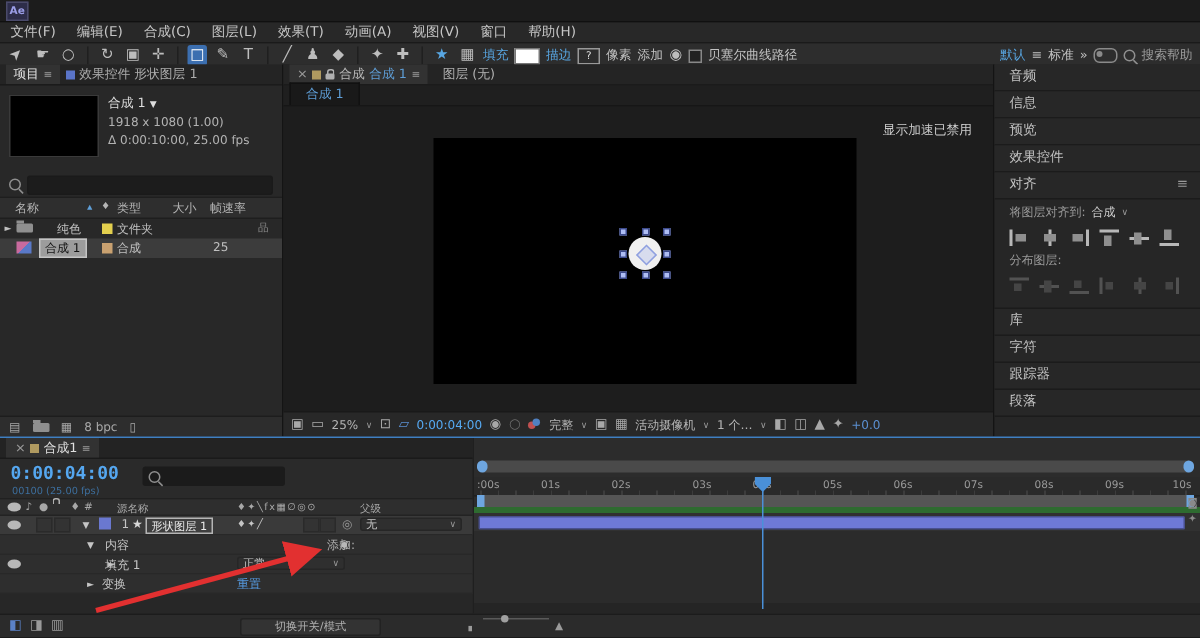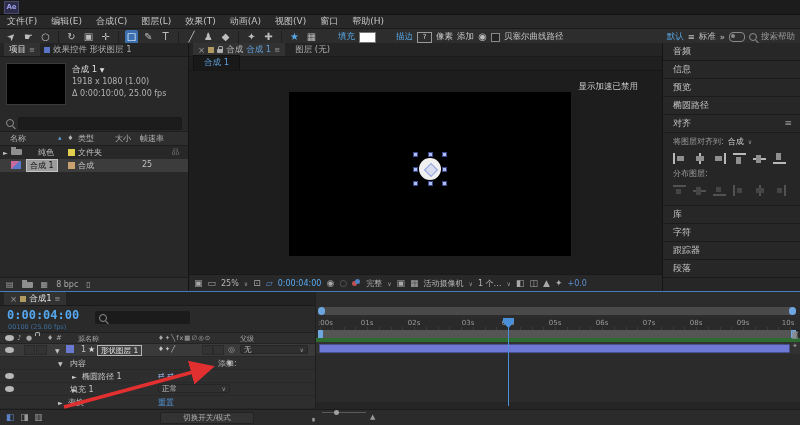--- a/index.html
+++ b/index.html
@@ -10,21 +10,21 @@
   .aeicon{width:13px;height:11px;background:#2d2d49;color:#9b9ee8;font-size:7px;font-weight:bold;
     display:flex;align-items:center;justify-content:center;border:1px solid #4a4a6a;flex:0 0 auto;}
   .titletext{font-size:9px;color:#cfcfcf;white-space:nowrap;}
   .menubar{height:13px;background:#282828;display:flex;align-items:center;border-bottom:1px solid #1a1a1a;}
   .menuitem{padding:0 7px;font-size:9px;color:#c6c6c6;cursor:default;}
   .toolbar{height:16px;background:#2d2d2d;display:flex;align-items:center;gap:4px;padding:0 5px;border-bottom:1px solid #191919;}
   .tool{width:13px;text-align:center;font-size:10px;color:#bdbdbd;line-height:14px;}
   .tool.rot{transform:rotate(-45deg);}
   .tool.active{background:#3c6fb0;color:#fff;border-radius:2px;}
   .tb-label{font-size:8.5px;color:#c2c2c2;}
-  .tb-blue{color:#58a6e2;margin-left:16px;}
+  .tb-blue{color:#58a6e2;}
   .fill-swatch{width:15px;height:9px;background:#fff;border:1px solid #777;}
   .stroke-box{width:13px;height:9px;border:1px solid #999;color:#ddd;font-size:7px;text-align:center;line-height:9px;}
   .cb{width:7px;height:7px;border:1px solid #888;background:#222;}
   .switchicon{width:14px;height:8px;border:1px solid #8a8a8a;border-radius:4px;position:relative;}
   .switchicon:after{content:"";position:absolute;left:1px;top:1px;width:4px;height:4px;background:#8a8a8a;border-radius:50%;}
   .mag{width:6px;height:6px;border:1px solid #8f8f8f;border-radius:50%;position:relative;flex:0 0 auto;}
   .mag:after{content:"";position:absolute;width:4px;height:1px;background:#8f8f8f;bottom:-2px;right:-3px;transform:rotate(45deg);}
   .sep{width:1px;height:12px;background:#1f1f1f;margin:0 2px;}
   .flexspacer{flex:1;}
   
@@ -54,21 +54,21 @@
   
   .comp{flex:1;background:#1d1d1d;display:flex;flex-direction:column;border-right:1px solid #141414;}
   .ctabs{height:13px;background:#242424;display:flex;align-items:center;gap:10px;padding:0 4px;border-bottom:1px solid #1b1b1b;font-size:8.5px;}
   .ctab-active{background:#323232;height:13px;display:flex;align-items:center;gap:3px;padding:0 5px;}
   .tansq{width:6px;height:6px;background:#b09a60;}
   .lock{width:6px;height:4px;background:#b0b0b0;position:relative;border-radius:1px;margin-top:3px;}
   .lock:before{content:"";position:absolute;top:-3px;left:1px;width:3px;height:3px;border:1px solid #b0b0b0;border-bottom:none;border-radius:2px 2px 0 0;}
   .csubtabs{height:13px;background:#1f1f1f;display:flex;align-items:flex-end;padding:0 4px;border-bottom:1px solid #161616;}
   .csubtab{background:#191919;border:1px solid #111;border-bottom:none;padding:1px 10px;color:#5f9fd8;font-size:8.5px;}
   .viewer{flex:1;position:relative;background:#1d1d1d;}
-  .accelmsg{position:absolute;top:10px;right:24px;font-size:8.5px;color:#cccccc;}
+  .accelmsg{position:absolute;top:10px;right:14px;font-size:8.5px;color:#cccccc;}
   .viewport{position:absolute;left:100px;top:21px;width:282px;height:164px;background:#000;}
   .selbox{position:absolute;left:126px;top:62px;width:30px;height:30px;}
   .shapecircle{position:absolute;left:4px;top:4px;width:22px;height:22px;background:#f0f0f0;border-radius:50%;}
   .handle{position:absolute;width:5px;height:5px;background:#aebdf4;border:1px solid #3c4a8c;box-sizing:border-box;}
   .anchor{position:absolute;left:11px;top:11px;width:8px;height:8px;border:1px solid #8fa0e0;transform:rotate(45deg);background:rgba(140,160,230,.25);}
   .cfoot{height:16px;background:#282828;border-top:1px solid #191919;display:flex;align-items:center;gap:5px;padding:0 5px;font-size:8px;color:#b5b5b5;white-space:nowrap;overflow:hidden;}
   .cicon{font-size:9px;color:#a8a8a8;}
   .rgbicon{width:9px;height:9px;position:relative;}
   .rgbicon:before{content:"";position:absolute;left:0;top:2px;width:5px;height:5px;border-radius:50%;background:#c05050;}
   .rgbicon:after{content:"";position:absolute;left:3px;top:0px;width:5px;height:5px;border-radius:50%;background:#5080c0;}
@@ -311,21 +311,21 @@
         <span class="cicon">▲</span>
         <span class="cicon">✦</span>
         <span style="color:#5b8fd0">+0.0</span>
       </div>
     </div>
 
     <div class="sidebar">
       <div class="sbhdr">音频</div>
       <div class="sbhdr">信息</div>
       <div class="sbhdr">预览</div>
-      <div class="sbhdr">椭圆路径</div>
+      <div class="sbhdr">效果控件</div>
       <div class="sbhdr alignhdr">
         <span>对齐</span>
         <span style="color:#9a9a9a">≡</span>
       </div>
       <div class="alignbody">
         <div class="alignrow1">
           <span>将图层对齐到:</span>
           <b>合成</b>
           <span class="chev">∨</span>
         </div>
@@ -439,26 +439,20 @@
           </span>
         </div>
 
         <div class="tlr">
           <span style="left:58px;font-size:6px;top:3px">▼</span>
           <span style="left:70px">内容</span>
           <span style="left:218px;color:#b0b0b0">添加:</span>
           <span style="left:226px;color:#b8b8b8">◉</span>
         </div>
 
-        <div class="tlr">
-          <span style="left:5px"><i class="eye"></i></span>
-          <span style="left:72px;font-size:6px;top:3px">►</span>
-          <span style="left:82px">椭圆路径 1</span>
-          <span style="left:158px;color:#8ea4d4">⇄ ⇄</span>
-        </div>
 
         <div class="tlr">
           <span style="left:5px"><i class="eye"></i></span>
           <span style="left:72px;font-size:6px;top:3px">►</span>
           <span style="left:70px">填充 1</span>
           <span class="ddbox" style="left:158px;width:72px">
             <span>正常</span>
             <span class="chev">∨</span>
           </span>
         </div>

